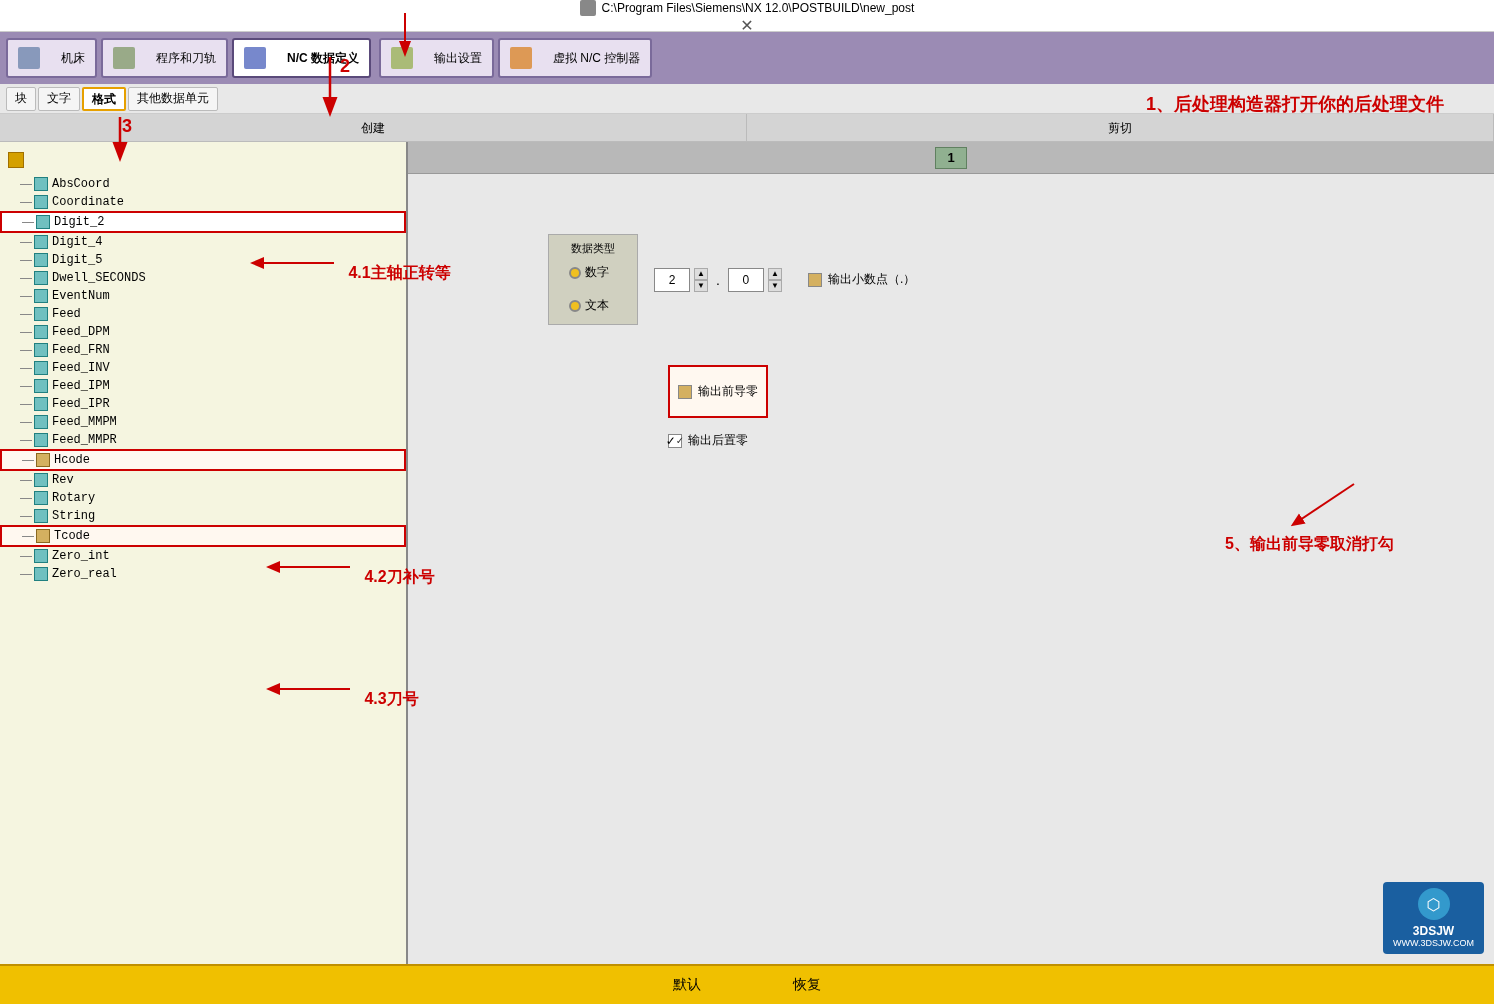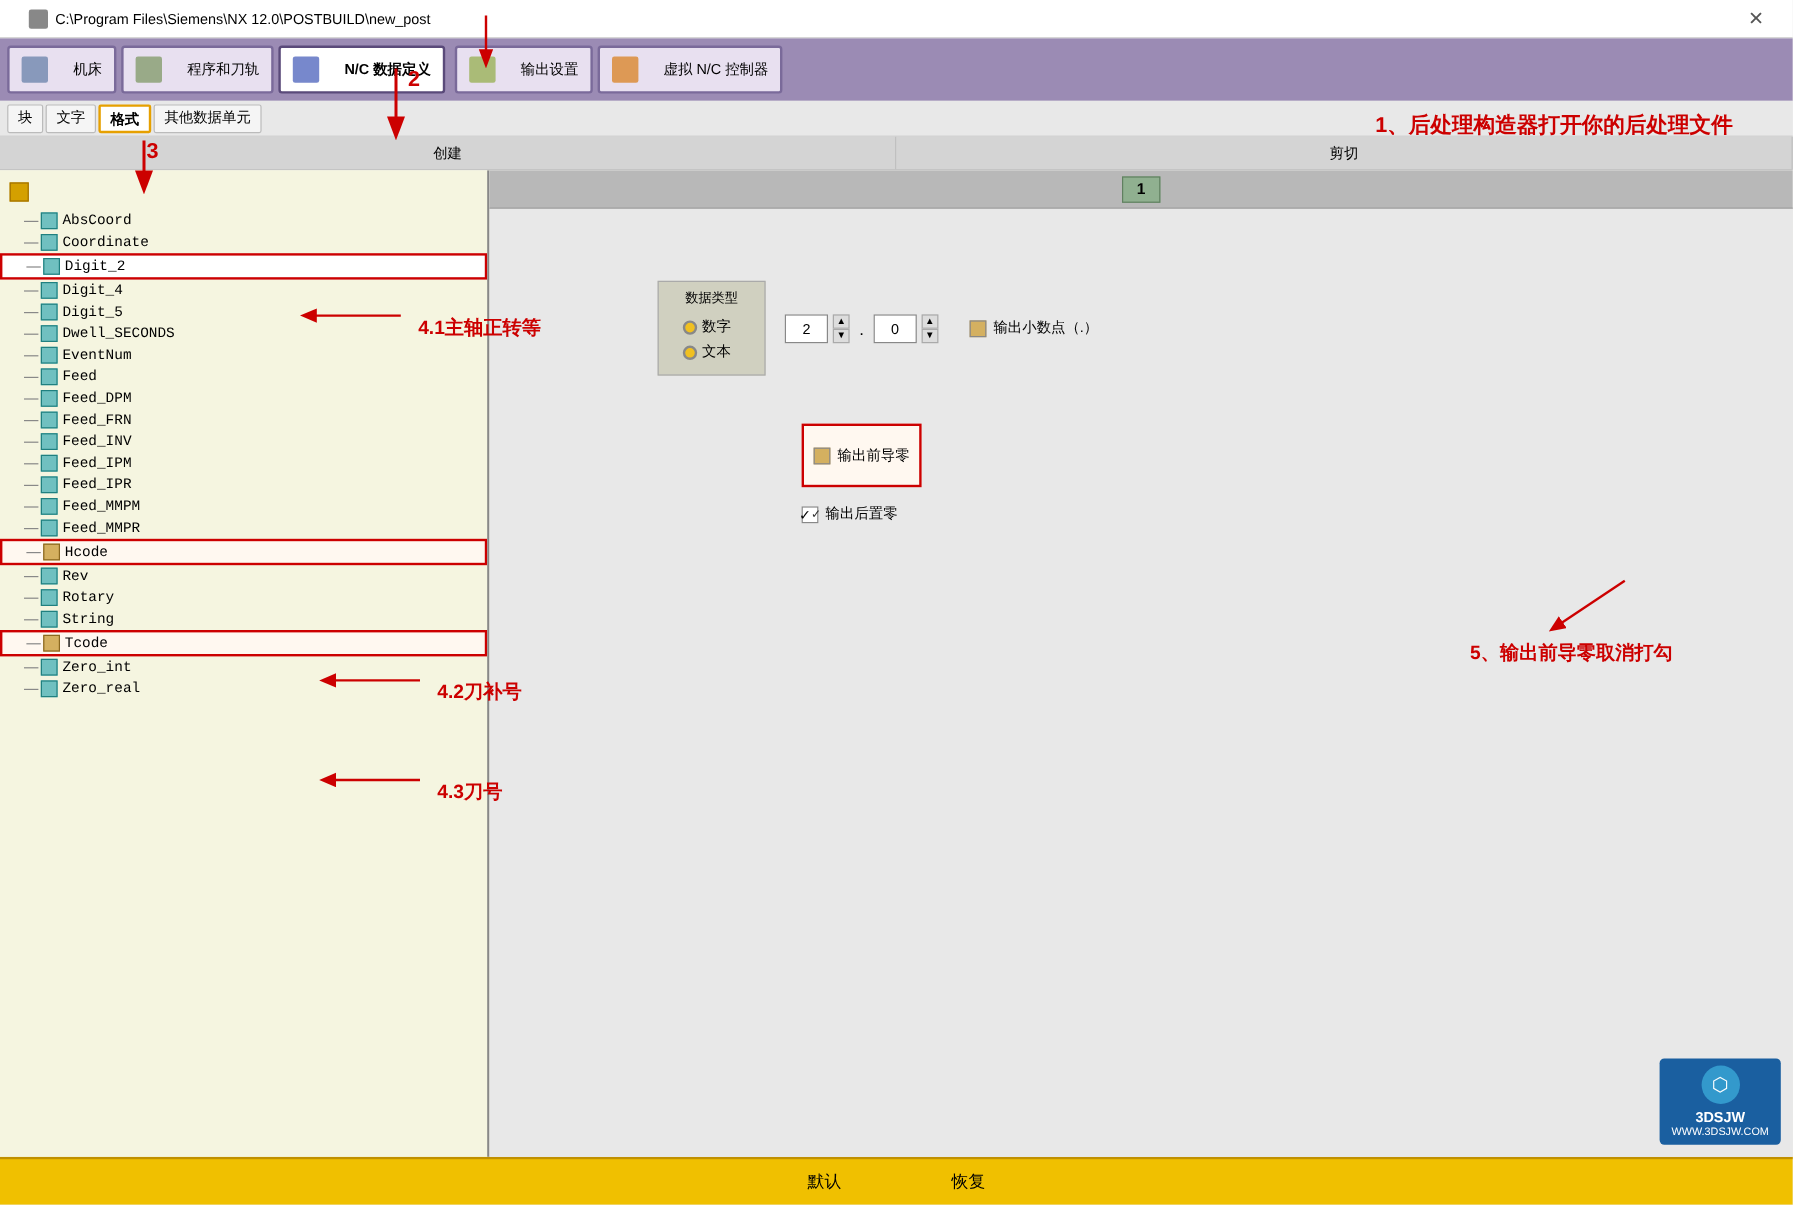--- a/index.html
+++ b/index.html
@@ -8,20 +8,21 @@
     
     .title-bar {
       background: #fff;
       height: 32px;
       display: flex;
       align-items: center;
       justify-content: space-between;
       padding: 0 24px;
       border-bottom: 1px solid #ccc;
       font-size: 12px;
+      flex-direction: column;
     }
     .title-bar-left { display: flex; align-items: center; gap: 6px; }
     .title-bar-icon { width: 16px; height: 16px; background: #888; border-radius: 2px; }
     .close-btn { cursor: pointer; font-size: 16px; color: #555; }
 
     
     .main-toolbar {
       background: #9b8bb4;
       height: 52px;
       display: flex;
@@ -199,21 +200,21 @@
       position: relative;
     }
     .form-label-title {
       font-size: 11px;
       margin-bottom: 4px;
       text-align: center;
     }
     .radio-group {
       display: flex;
       flex-direction: column;
-      gap: 4px;
+      gap: 16px;
       padding: 4px 8px;
     }
     .radio-item {
       display: flex;
       align-items: center;
       gap: 4px;
       font-size: 12px;
     }
     .radio-dot {
       width: 12px;
@@ -618,21 +619,21 @@
       <defs>
           <marker id="ah4" markerWidth="7" markerHeight="7" refX="5" refY="3" orient="auto">
             <path d="M0,0 L0,6 L7,3 z" fill="#cc0000"></path>
           </marker>
         </defs>
       <line x1="90" y1="15" x2="10" y2="15" stroke="#cc0000" stroke-width="2" marker-end="url(#ah4)"></line>
     </svg>
     <span>4.2刀补号</span>
   </div>
 
-  <div style="position:absolute; top:635px; left:260px; color:#cc0000; font-size:16px; font-weight:bold; pointer-events:none;">
+  <div style="position:absolute; top:674px; left:260px; color:#cc0000; font-size:16px; font-weight:bold; pointer-events:none;">
     <svg width="100" height="30" style="display:inline;">
       <defs>
           <marker id="ah5" markerWidth="7" markerHeight="7" refX="5" refY="3" orient="auto">
             <path d="M0,0 L0,6 L7,3 z" fill="#cc0000"></path>
           </marker>
         </defs>
       <line x1="90" y1="15" x2="10" y2="15" stroke="#cc0000" stroke-width="2" marker-end="url(#ah5)"></line>
     </svg>
     <span>4.3刀号</span>
   </div>

